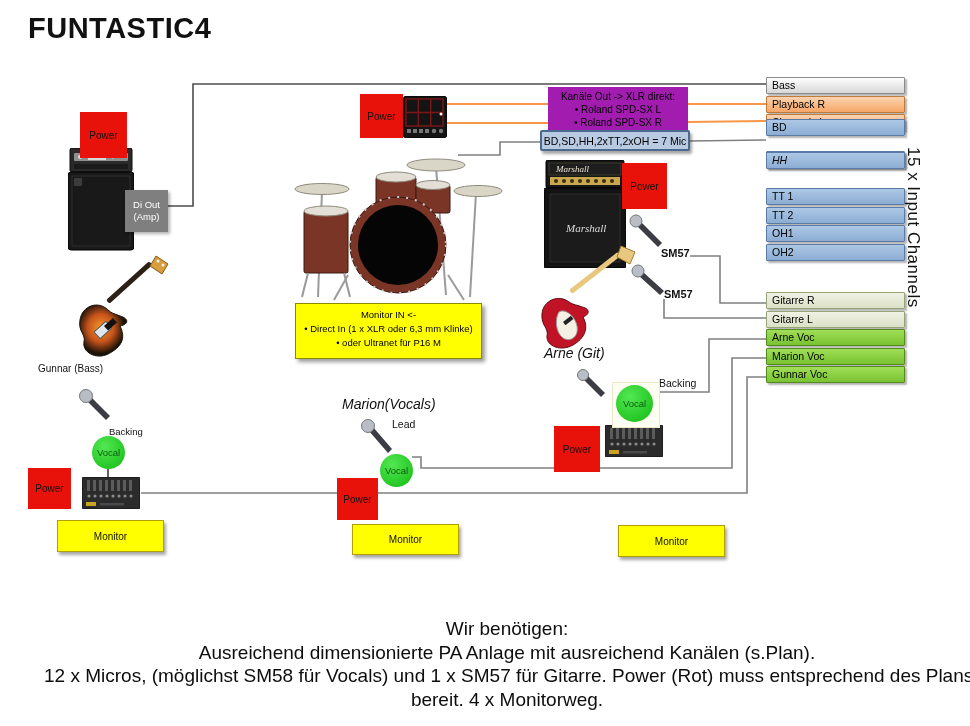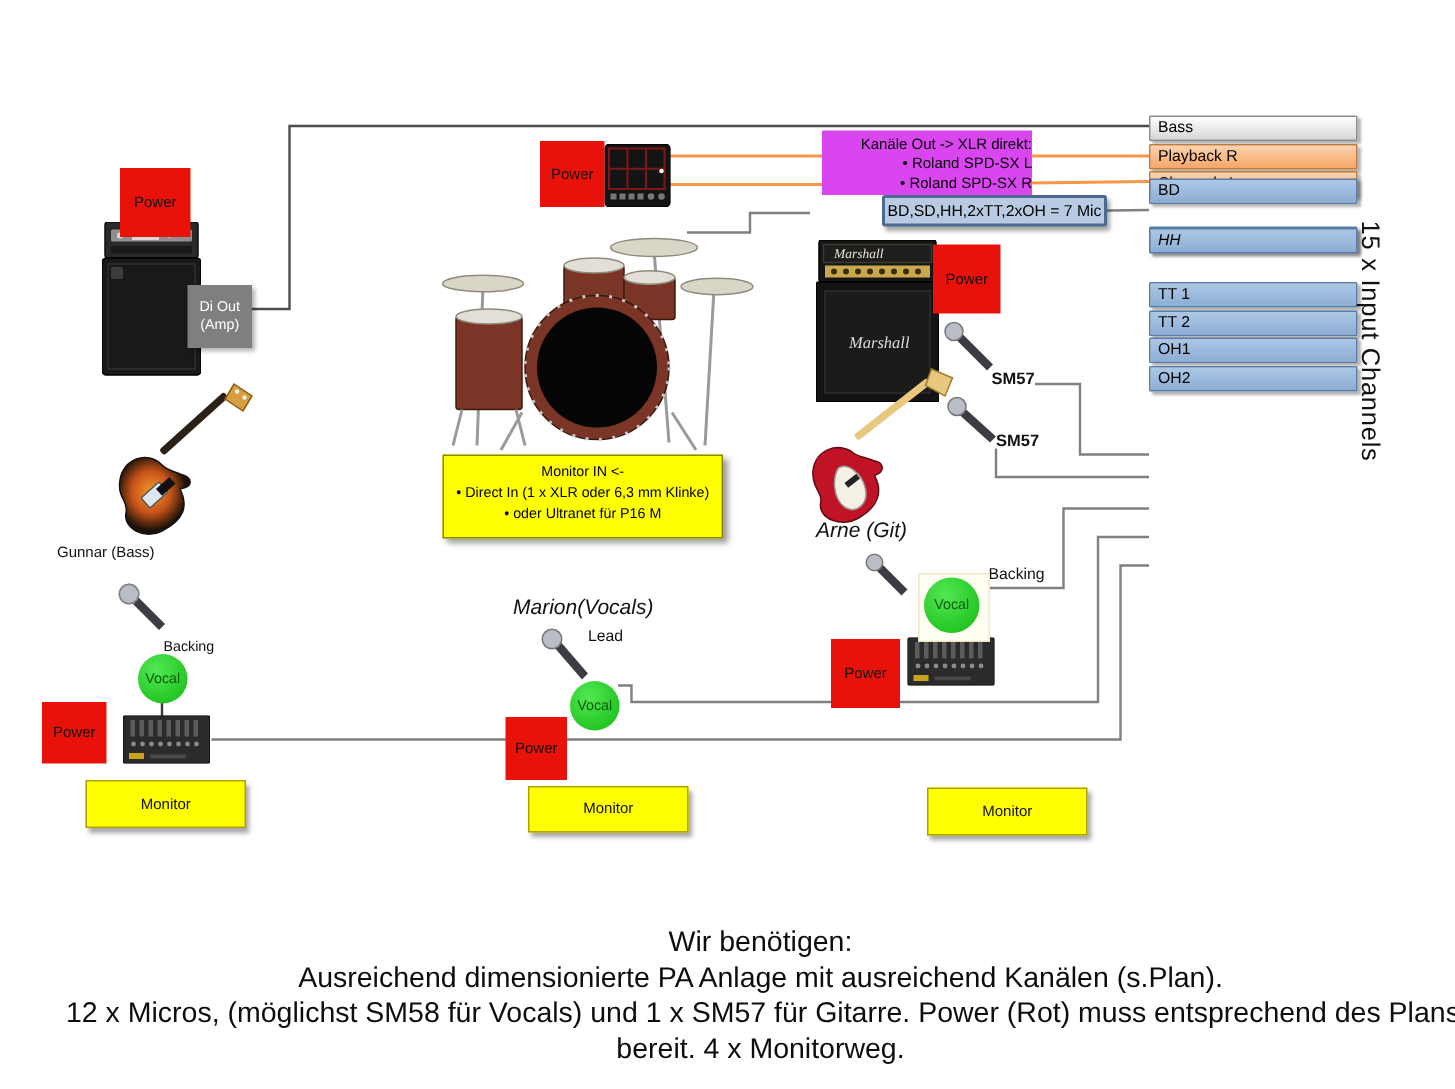--- a/index.html
+++ b/index.html
@@ -22,26 +22,26 @@
   
   .vocal{border-radius:50%;background:radial-gradient(circle at 38% 32%, #52e852, #22c522 75%);
          display:flex;align-items:center;justify-content:center;font-size:9.5px;color:#0e5a0e;z-index:4;}
   .vocal-frame{background:#fffef2;border:1px solid #eee8c8;z-index:3;}
 
   
   .diout{background:#7f7f7f;color:#fff;font-size:9.5px;line-height:12px;display:flex;flex-direction:column;
          align-items:center;justify-content:center;box-shadow:2px 2px 3px rgba(0,0,0,0.3);z-index:4;}
 
   
-  .kanaele{background:#d946ef;font-size:10px;line-height:13px;text-align:right;padding-top:3px;z-index:2;}
+  .kanaele{background:#a21caf;font-size:10px;line-height:13px;text-align:center;padding-top:3px;z-index:2;}
 
   
   .drummics{background:#b8cbe2;border:2px solid #4a6a8f;border-radius:2px;font-size:10.5px;
             display:flex;align-items:center;justify-content:center;
-            box-shadow:2px 3px 3px rgba(0,0,0,0.35);z-index:3;margin-left:48px;}
+            box-shadow:2px 3px 3px rgba(0,0,0,0.35);z-index:3;}
 
   
   .monin{background:#ffff00;border:1px solid #8a8a00;font-size:9.5px;line-height:14px;text-align:center;
          padding-top:4px;box-shadow:3px 3px 4px rgba(0,0,0,0.4);z-index:4;}
 
   
   .chrow{position:absolute;left:0;width:132px;height:15px;border-radius:1px;
          font-size:10.5px;line-height:15px;padding-left:5px;
          box-shadow:2px 2px 2px rgba(0,0,0,0.3);}
   .ch-gray  {background:linear-gradient(#fefefe,#d7d7d7);border:1px solid #8c8c8c;}
@@ -72,20 +72,21 @@
     <path d="M540,142 L500,142 L500,155 L458,155" fill="none" stroke="#808080" stroke-width="1.6"></path>
     <path d="M690,141 L766,140" fill="none" stroke="#808080" stroke-width="1.6"></path>
     <path d="M690,256 L720,256 L720,303 L766,303" fill="none" stroke="#808080" stroke-width="1.6"></path>
     <path d="M664,299 L664,318 L766,318" fill="none" stroke="#808080" stroke-width="1.6"></path>
     <path d="M654,392 L709,392 L709,339 L766,339" fill="none" stroke="#808080" stroke-width="1.6"></path>
     <path d="M412,457 L421,457 L421,468 L732,468 L732,358 L766,358" fill="none" stroke="#808080" stroke-width="1.6"></path>
     <path d="M141,493 L747,493 L747,377 L766,377" fill="none" stroke="#808080" stroke-width="1.6"></path>
     <path d="M108,466 L108,479" fill="none" stroke="#3a3a3a" stroke-width="1.6"></path>
   </svg>
 
+  <div class="el title">FUNTASTIC4</div>
 
   <div class="el power" style="left:80px;top:112px;width:47px;height:46px;">
     <span>Power</span>
   </div>
 
   <svg class="el" style="left:68px;top:148px;" width="66" height="104" viewBox="0 0 66 104">
     <rect x="2" y="0" width="62" height="24" rx="2" fill="#2a2a2a" stroke="#0c0c0c"></rect>
     <rect x="6" y="5" width="54" height="8" rx="1" fill="#8f8f8f"></rect>
     <rect x="20" y="6" width="18" height="6" fill="#d8d8d8"></rect>
     <circle cx="12" cy="9" r="2" fill="#ddd"></circle>
@@ -349,20 +350,27 @@
     <div class="chrow ch-orange" style="top:37px;">Channels L</div>
     <div class="chrow ch-blue" style="top:42px;">BD</div>
     <div class="chrow ch-blue" style="top:74px;">SD</div>
     <div class="chrow ch-blue" style="top:75px;font-style:italic;">HH</div>
     <div class="chrow ch-blue" style="top:111px;">TT 1</div>
     <div class="chrow ch-blue" style="top:129.5px;">TT 2</div>
     <div class="chrow ch-blue" style="top:148px;">OH1</div>
     <div class="chrow ch-blue" style="top:166.5px;">OH2</div>
   </div>
 
+  <div class="el" style="left:766px;top:292px;width:140px;height:95px;">
+    <div class="chrow ch-sage" style="top:0px;">Gitarre R</div>
+    <div class="chrow ch-sage" style="top:18.5px;">Gitarre L</div>
+    <div class="chrow ch-green" style="top:37px;">Arne Voc</div>
+    <div class="chrow ch-green" style="top:55.5px;">Marion Voc</div>
+    <div class="chrow ch-green" style="top:74px;">Gunnar Voc</div>
+  </div>
 
   <div class="el sidelabel">15 x Input Channels</div>
 
   <div class="el footer">
     <div>Wir benötigen:</div>
     <div>Ausreichend dimensionierte PA Anlage mit ausreichend Kanälen (s.Plan).</div>
     <div>12 x Micros, (möglichst SM58 für Vocals) und 1 x SM57 für Gitarre. Power (Rot) muss entsprechend des Plans</div>
     <div>bereit. 4 x Monitorweg.</div>
   </div>
 

